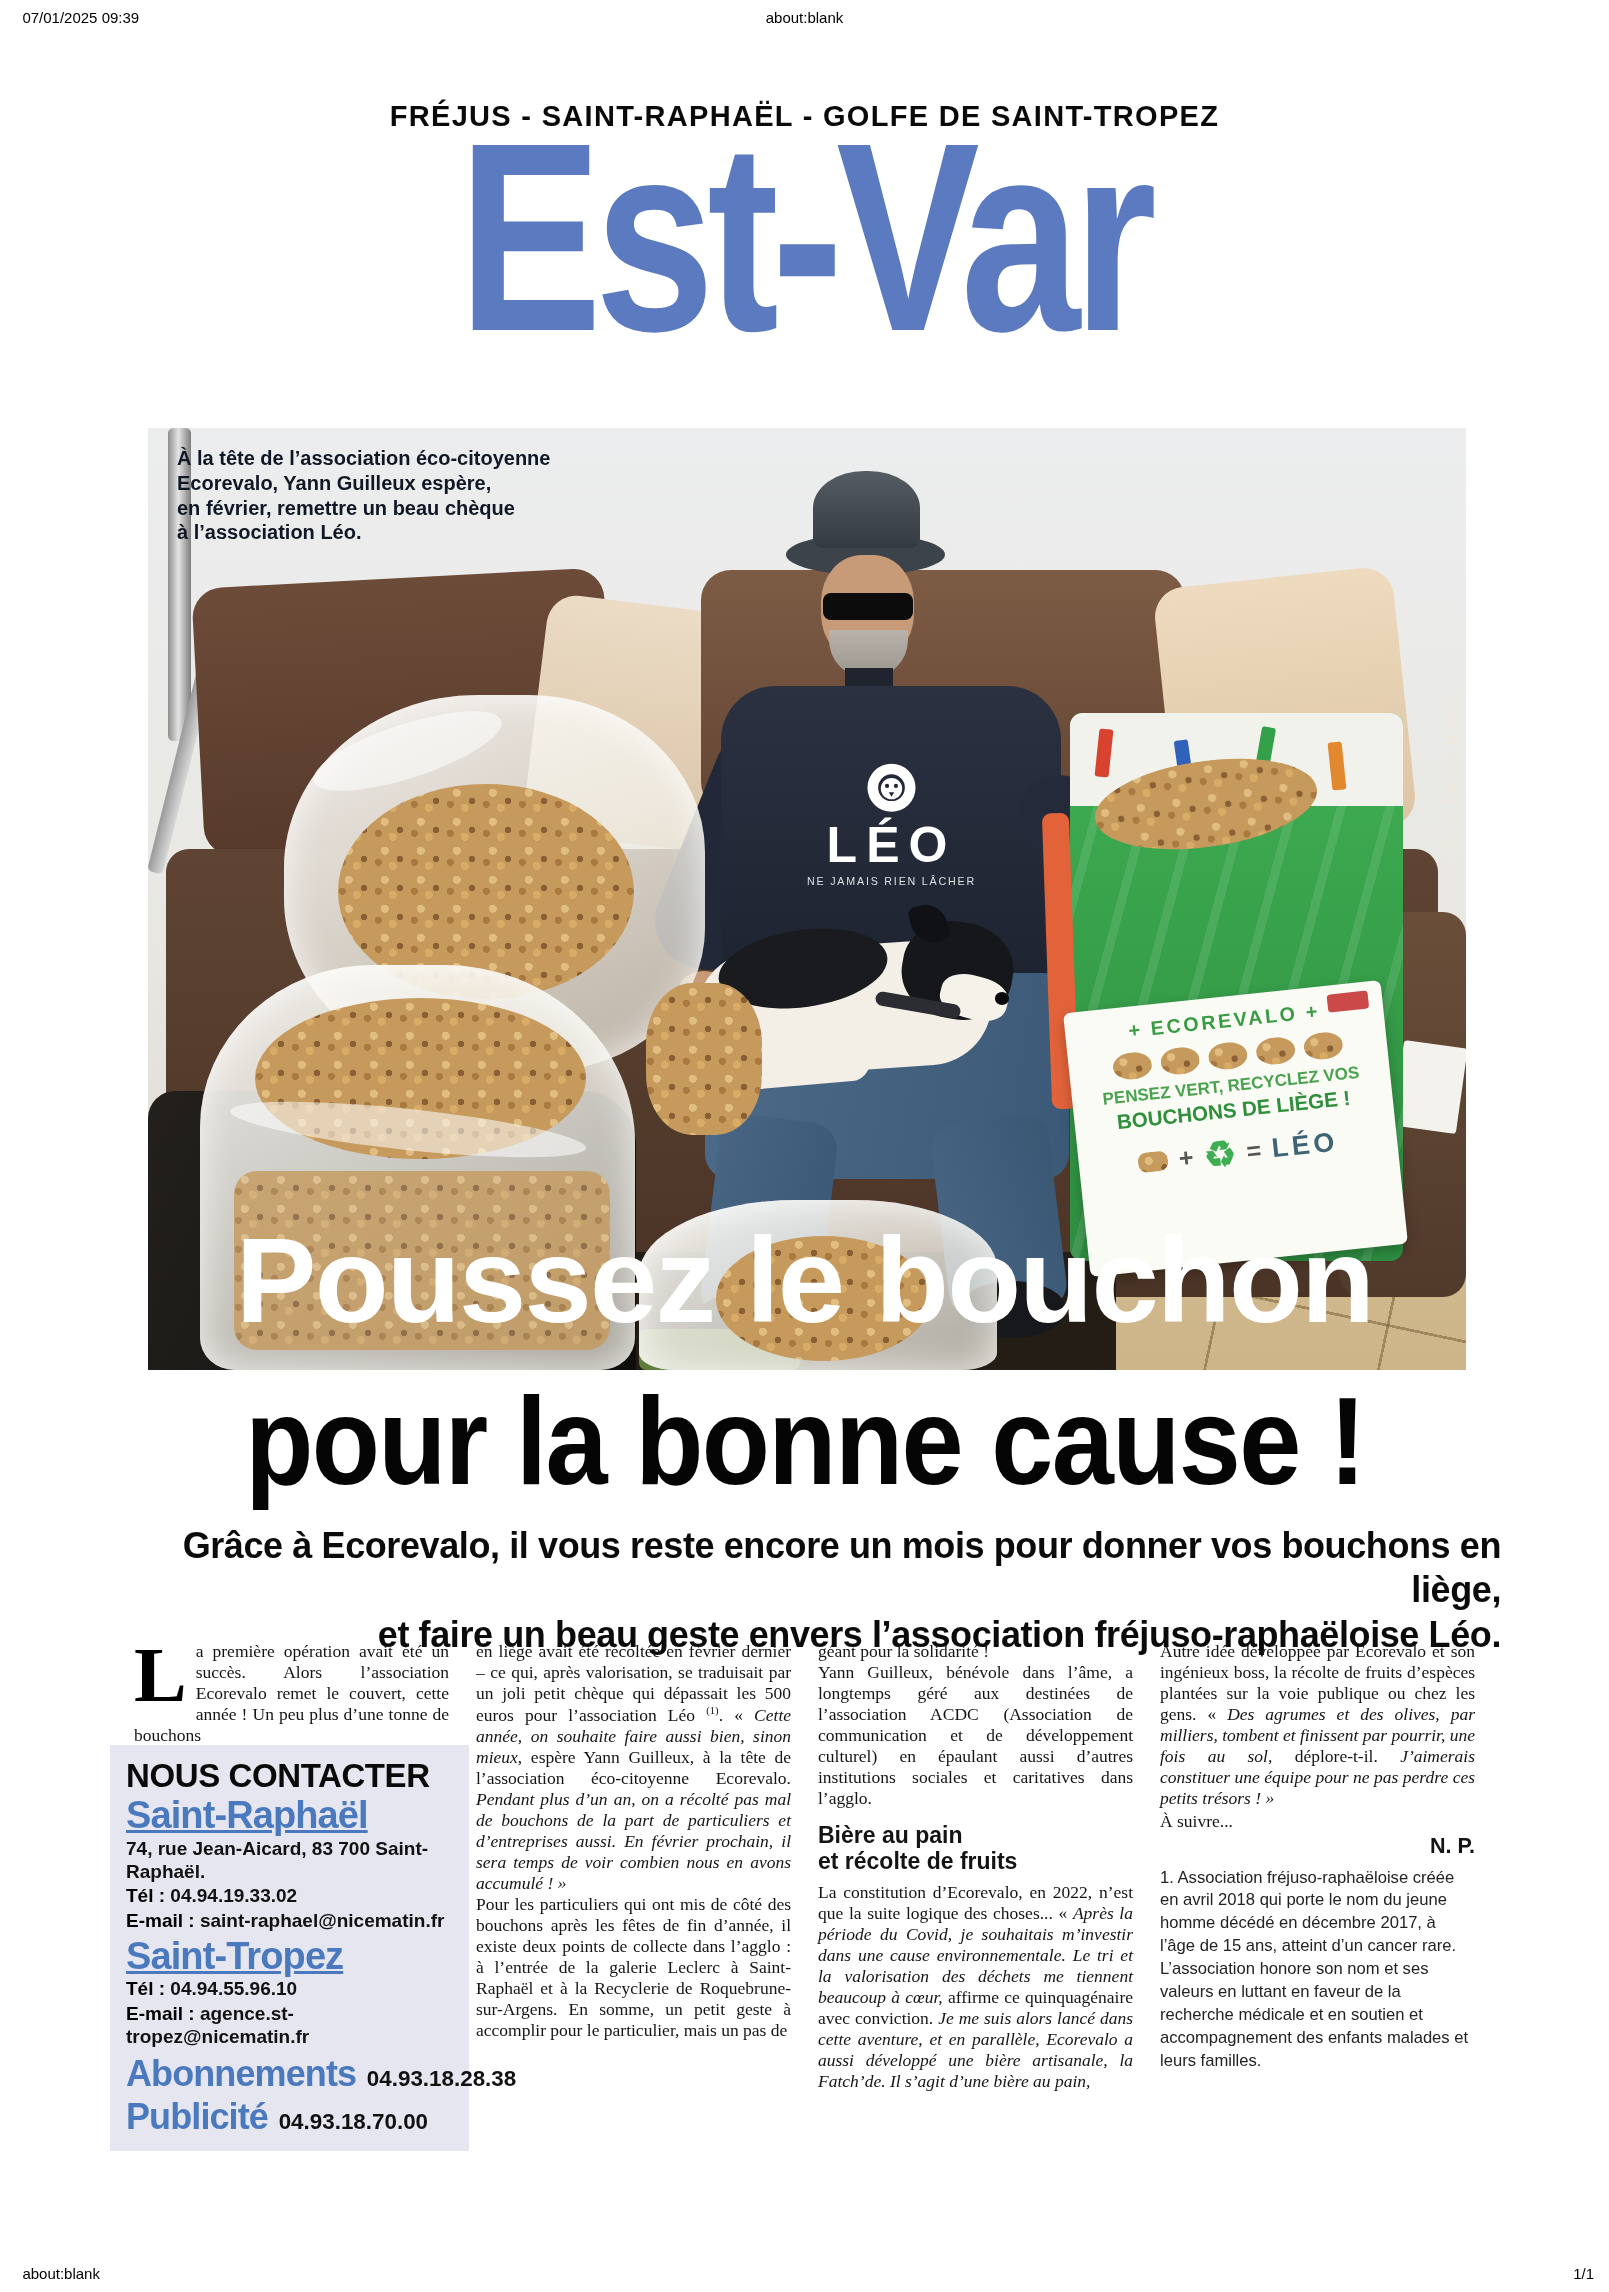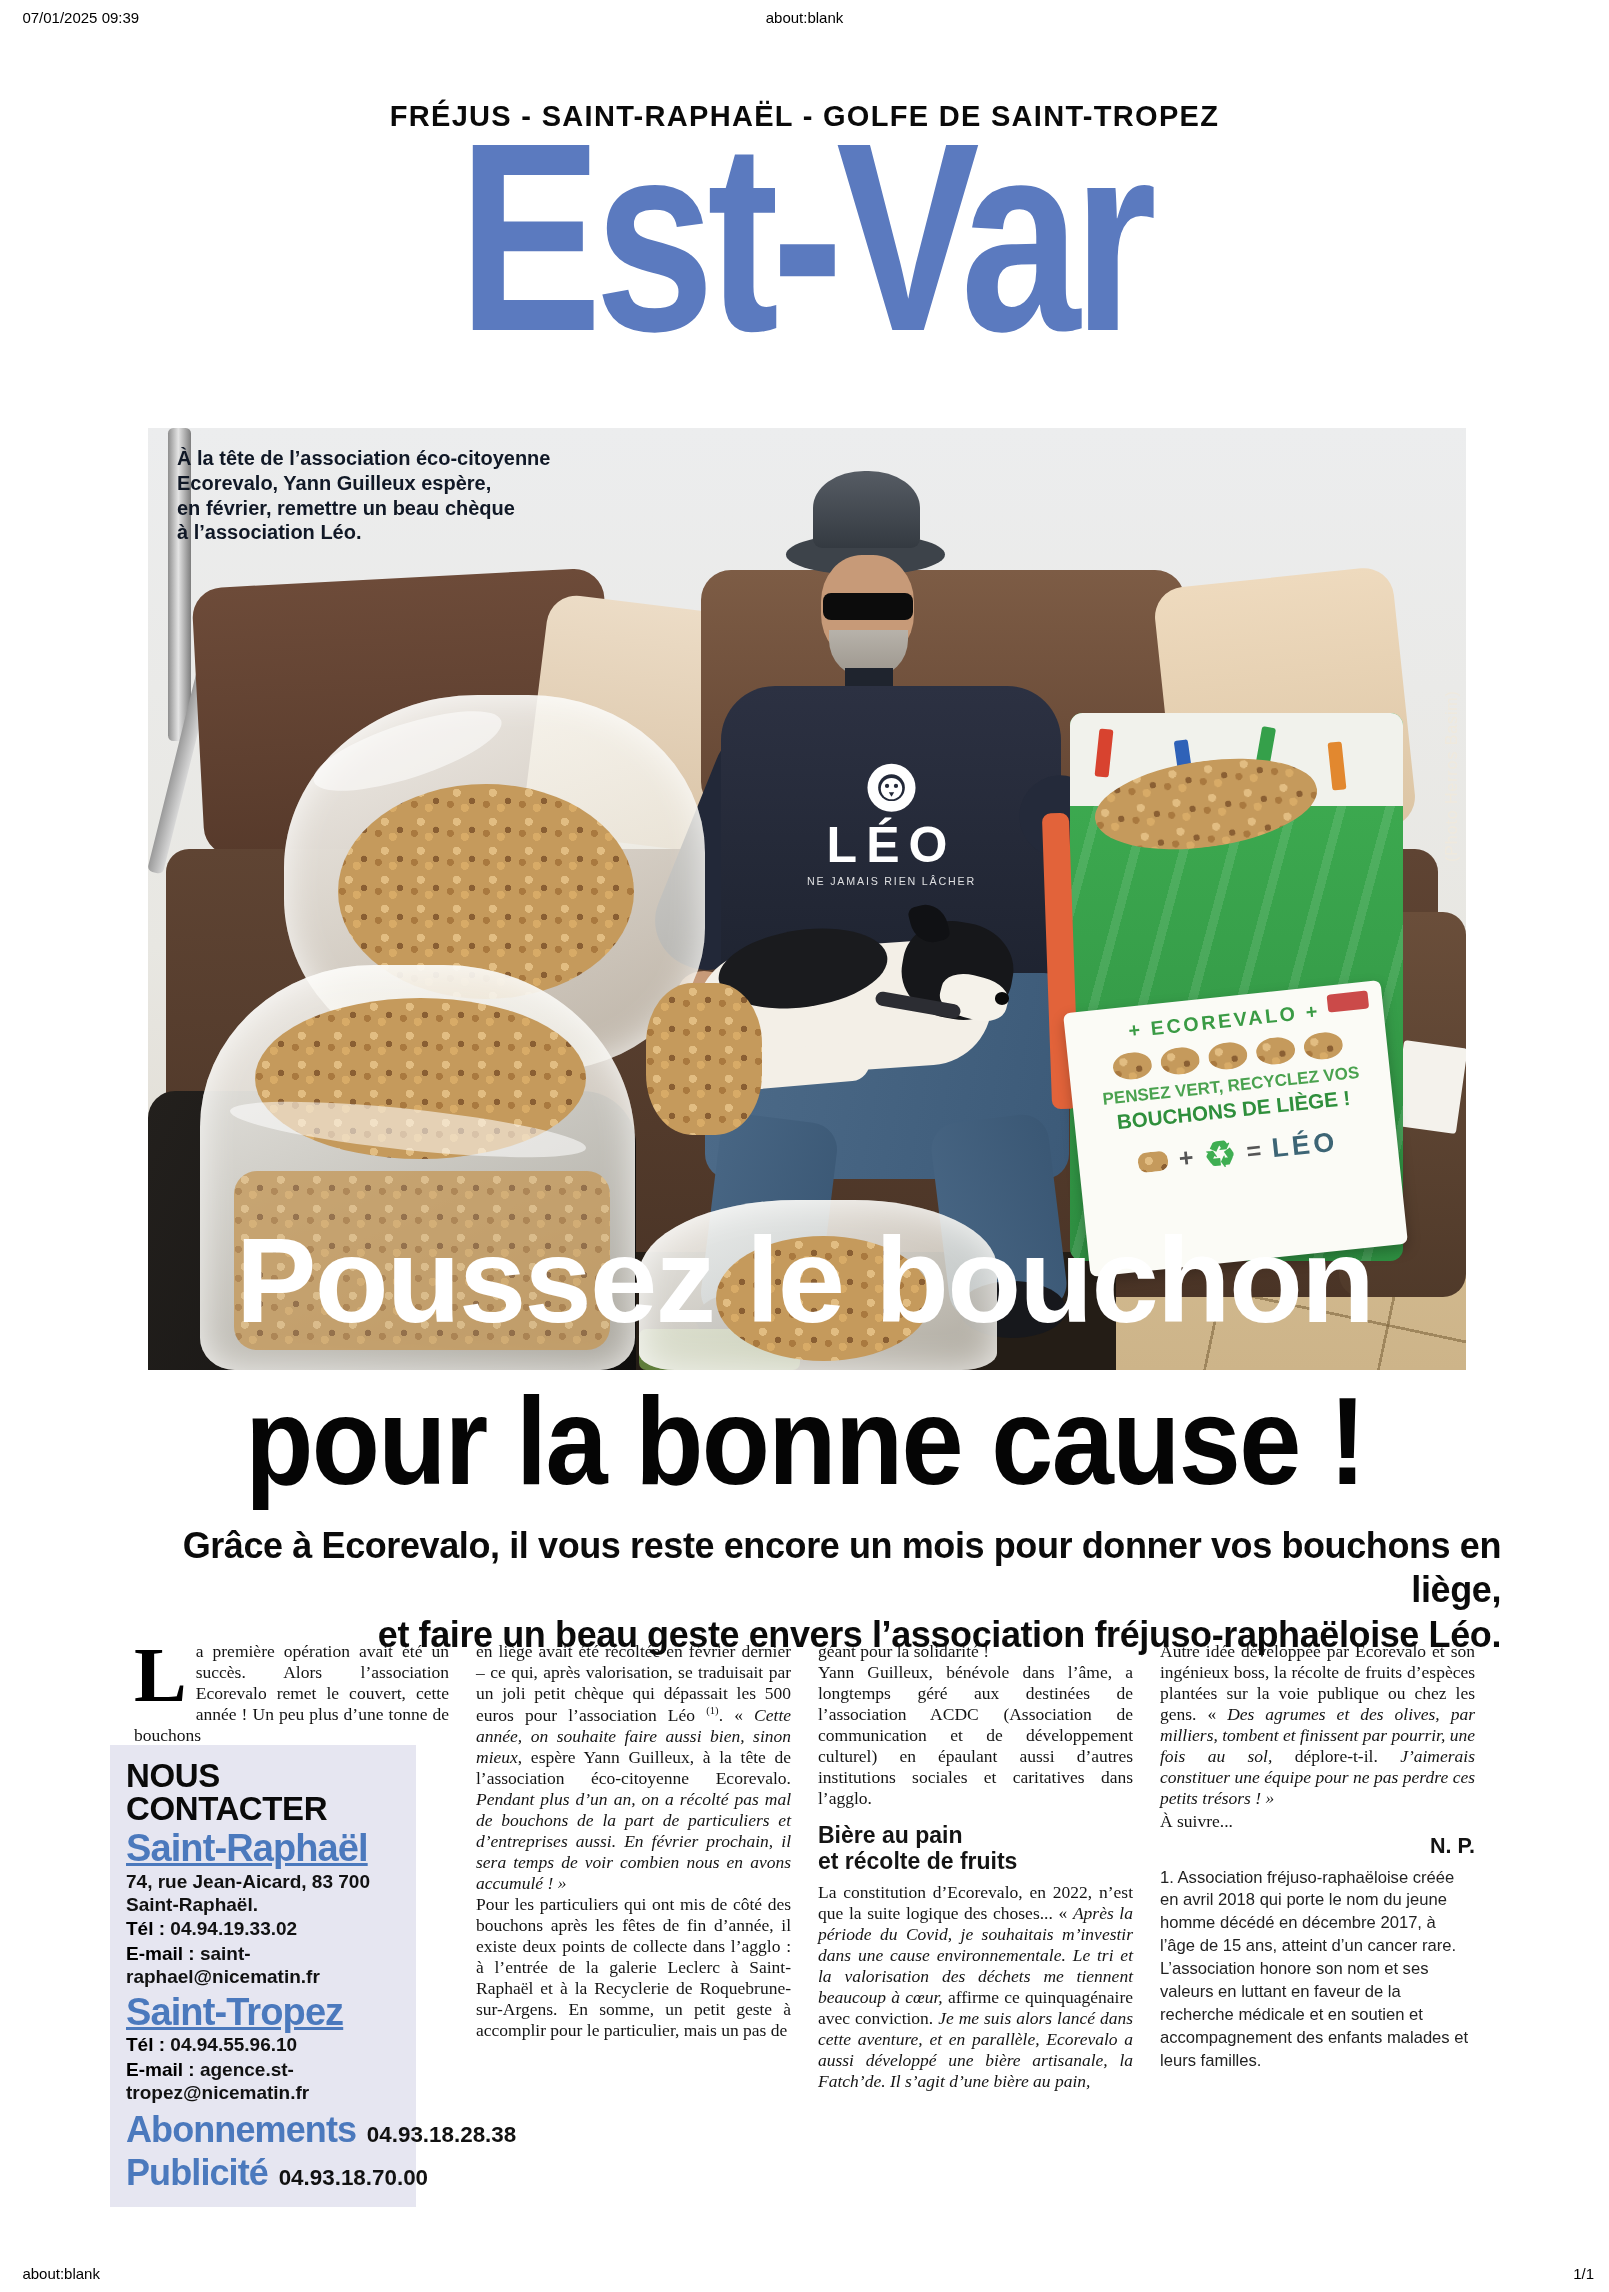--- a/index.html
+++ b/index.html
@@ -139,21 +139,21 @@
   .dropcap{float:left;font-size:79px;line-height:.76;font-weight:bold;padding:3.6px 9px 0 0;color:#000;}
   sup{font-size:10.7px;}
   .subhead{font-family:"Liberation Sans",sans-serif;font-weight:bold;font-size:23px;line-height:1.12;
            margin:14.3px 0 7.2px !important;white-space:pre-line;text-align:left;}
   .tosuivre{margin-top:1.8px !important;}
   .byline{text-align:right;font-family:"Liberation Sans",sans-serif;font-weight:bold;font-size:21.5px;margin-top:1.8px !important;}
   .footnote{font-family:"Liberation Sans",sans-serif;font-size:16.6px;line-height:1.38;color:#222;
             margin-top:7.2px !important;text-align:left;}
 
   
-  .contact{left:110px;top:1745px;width:306px;background:#e6e6f1;padding:14.3px 16px 16px;box-sizing:border-box;z-index:4;}
+  .contact{left:110px;top:1745px;width:359px;background:#e6e6f1;padding:14.3px 16px 16px;box-sizing:border-box;z-index:4;}
   .c-title{font-weight:bold;font-size:33px;letter-spacing:-0.4px;color:#0a0a0a;line-height:1;}
   .c-city{color:#4b79bd;font-weight:bold;font-size:38px;line-height:1.05;margin-top:4px;letter-spacing:-0.9px;text-decoration:underline;}
   .c-line{font-weight:bold;font-size:19px;line-height:1.2;color:#111;margin-top:1.8px;}
   .c-line b{color:#000;}
   .c-big{display:flex;align-items:baseline;gap:10.7px;margin-top:7.2px;}
   .c-big .lbl{color:#4b79bd;font-weight:bold;font-size:36px;line-height:1;letter-spacing:-0.9px;}
   .c-big .num{font-weight:bold;font-size:22.4px;color:#111;}
 </style>
 </head>
 <body>

